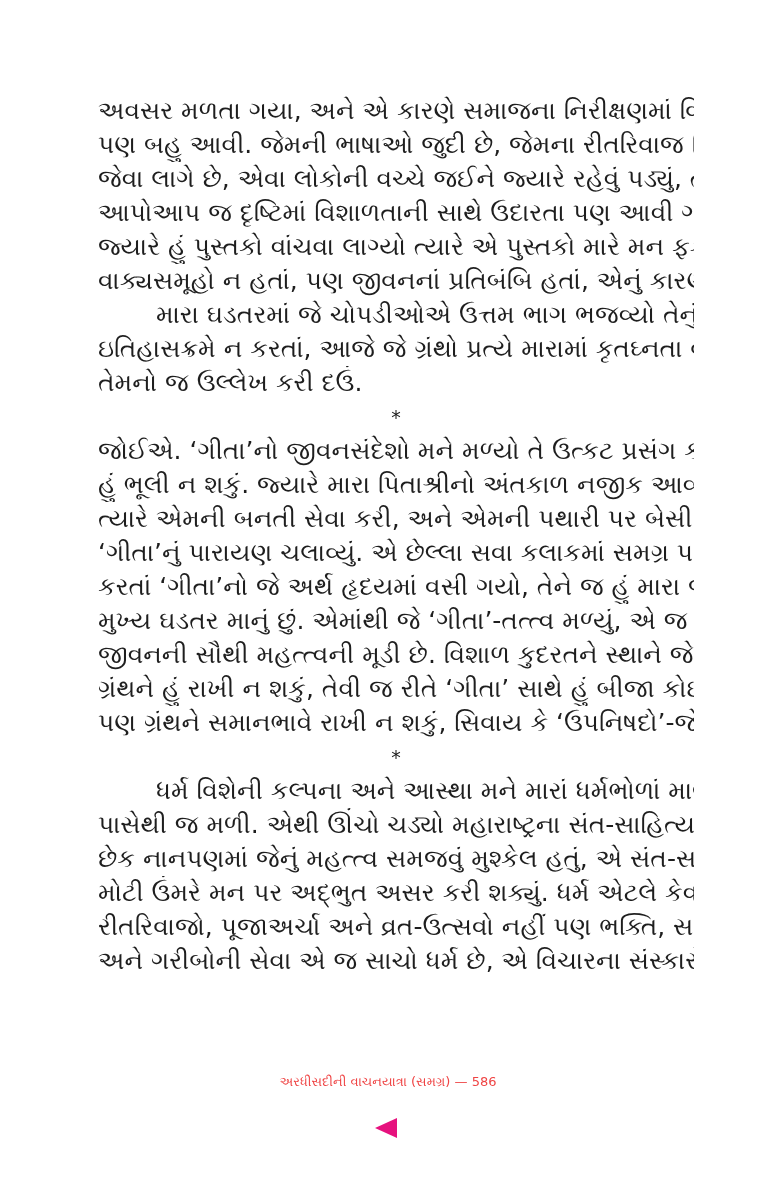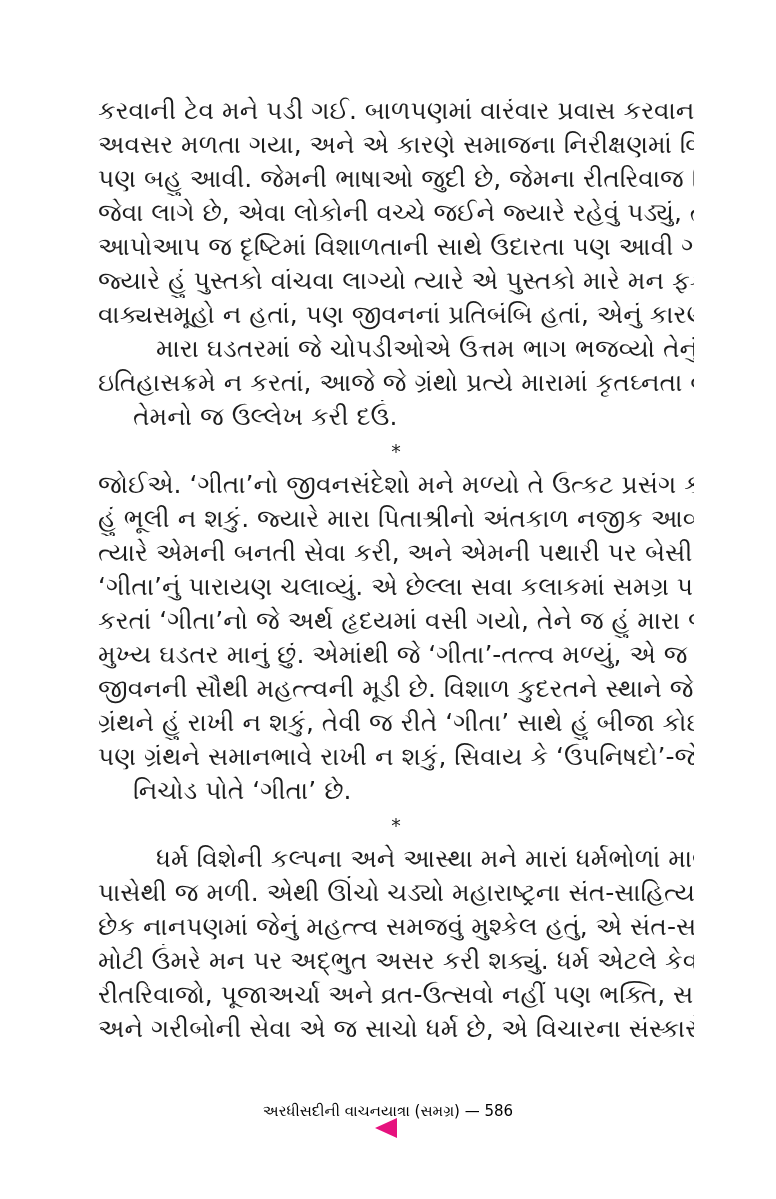--- a/index.html
+++ b/index.html
@@ -26,58 +26,55 @@
     white-space: nowrap;
     text-align: justify;
     text-align-last: justify;
     -moz-text-align-last: justify;
     overflow: hidden;
   }
   .line.indent { text-indent: 58px; }
   .line.noj {
     text-align: left;
     text-align-last: left;
-    margin-left: 35px;
     -moz-text-align-last: left;
   }
   .separator {
     height: 34px;
     line-height: 34px;
     text-align: center;
     font-size: 19px;
     color: #222222;
   }
   .footer {
     position: absolute;
     top: 1074px;
     left: 0;
     width: 100%;
     text-align: center;
-    font-size: 15px;
-    color: #000000;
-    margin-top: 28px;
+    font-size: 13px;
+    color: #ef4444;
   }
   .nav-triangle {
     position: absolute;
     left: 375px;
     top: 1118px;
     width: 0;
     height: 0;
     border-top: 10px solid transparent;
     border-bottom: 10px solid transparent;
     border-right: 22px solid #e6127e;
   }
 </style>
 </head>
 <body>
 
 <div class="page" style="background: rgb(255, 255, 255);">
   <div class="text-block" id="text-block" style="color: rgb(30, 30, 30);">
       <div class="para">
-        <div class="line">કરવાની ટેવ મને પડી ગઈ. બાળપણમાં વારંવાર પ્રવાસ કરવાના</div>
         <div class="line">અવસર મળતા ગયા, અને એ કારણે સમાજના નિરીક્ષણમાં વિવિધતા</div>
         <div class="line">પણ બહુ આવી. જેમની ભાષાઓ જુદી છે, જેમના રીતરિવાજ વિચિત્ર</div>
         <div class="line">જેવા લાગે છે, એવા લોકોની વચ્ચે જઈને જ્યારે રહેવું પડ્યું, ત્યારે</div>
         <div class="line">આપોઆપ જ દૃષ્ટિમાં વિશાળતાની સાથે ઉદારતા પણ આવી ગઈ.</div>
         <div class="line">જ્યારે હું પુસ્તકો વાંચવા લાગ્યો ત્યારે એ પુસ્તકો મારે મન ફક્ત</div>
         <div class="line">વાક્યસમૂહો ન હતાં, પણ જીવનનાં પ્રતિબંબિ હતાં, એનું કારણ આ છે.</div>
       </div>
       <div class="para">
         <div class="line indent">મારા ઘડતરમાં જે ચોપડીઓએ ઉત્તમ ભાગ ભજવ્યો તેનું સ્મરણ</div>
         <div class="line">ઇતિહાસક્રમે ન કરતાં, આજે જે ગ્રંથો પ્રત્યે મારામાં કૃતઘ્નતા વસે છે</div>
@@ -87,21 +84,20 @@
       <div class="para">
         <div class="line">જોઈએ. ‘ગીતા’નો જીવનસંદેશો મને મળ્યો તે ઉત્કટ પ્રસંગ કોઈ કાળે</div>
         <div class="line">હું ભૂલી ન શકું. જ્યારે મારા પિતાશ્રીનો અંતકાળ નજીક આવ્યો</div>
         <div class="line">ત્યારે એમની બનતી સેવા કરી, અને એમની પથારી પર બેસી આખી</div>
         <div class="line">‘ગીતા’નું પારાયણ ચલાવ્યું. એ છેલ્લા સવા કલાકમાં સમગ્ર પારાયણ</div>
         <div class="line">કરતાં ‘ગીતા’નો જે અર્થ હૃદયમાં વસી ગયો, તેને જ હું મારા જીવનનું</div>
         <div class="line">મુખ્ય ઘડતર માનું છું. એમાંથી જે ‘ગીતા’-તત્ત્વ મળ્યું, એ જ મારા</div>
         <div class="line">જીવનની સૌથી મહત્ત્વની મૂડી છે. વિશાળ કુદરતને સ્થાને જેમ કોઈ</div>
         <div class="line">ગ્રંથને હું રાખી ન શકું, તેવી જ રીતે ‘ગીતા’ સાથે હું બીજા કોઈ</div>
         <div class="line">પણ ગ્રંથને સમાનભાવે રાખી ન શકું, સિવાય કે ‘ઉપનિષદો’-જેનો</div>
-        <div class="line noj">નિચોડ પોતે ‘ગીતા’ છે.</div>
       </div>
       <div class="separator">*</div>
       <div class="para">
         <div class="line indent">ધર્મ વિશેની કલ્પના અને આસ્થા મને મારાં ધર્મભોળાં માબાપ</div>
         <div class="line">પાસેથી જ મળી. એથી ઊંચો ચડ્યો મહારાષ્ટ્રના સંત-સાહિત્ય દ્વારા.</div>
         <div class="line">છેક નાનપણમાં જેનું મહત્ત્વ સમજવું મુશ્કેલ હતું, એ સંત-સાહિત્ય</div>
         <div class="line">મોટી ઉંમરે મન પર અદ્ભુત અસર કરી શક્યું. ધર્મ એટલે કેવળ</div>
         <div class="line">રીતરિવાજો, પૂજાઅર્ચા અને વ્રત-ઉત્સવો નહીં પણ ભક્તિ, સદાચાર</div>
         <div class="line">અને ગરીબોની સેવા એ જ સાચો ધર્મ છે, એ વિચારના સંસ્કારો</div>
       </div>

